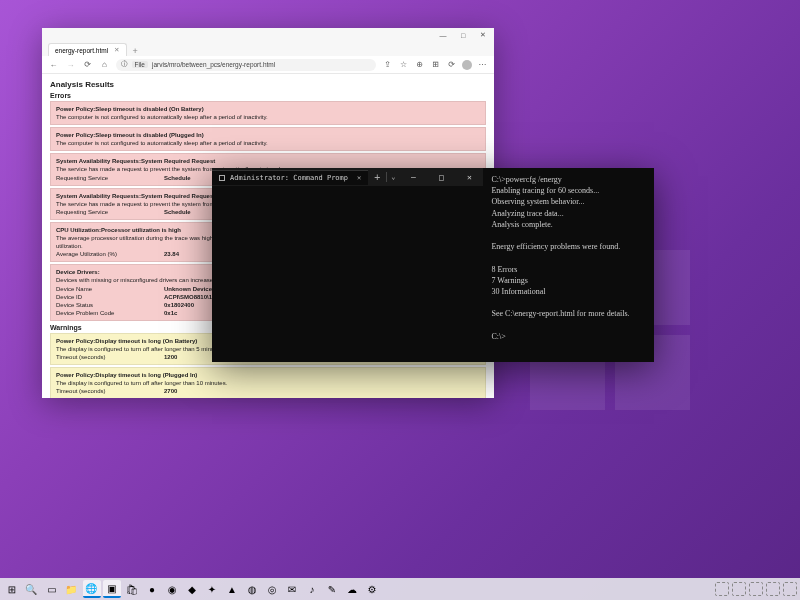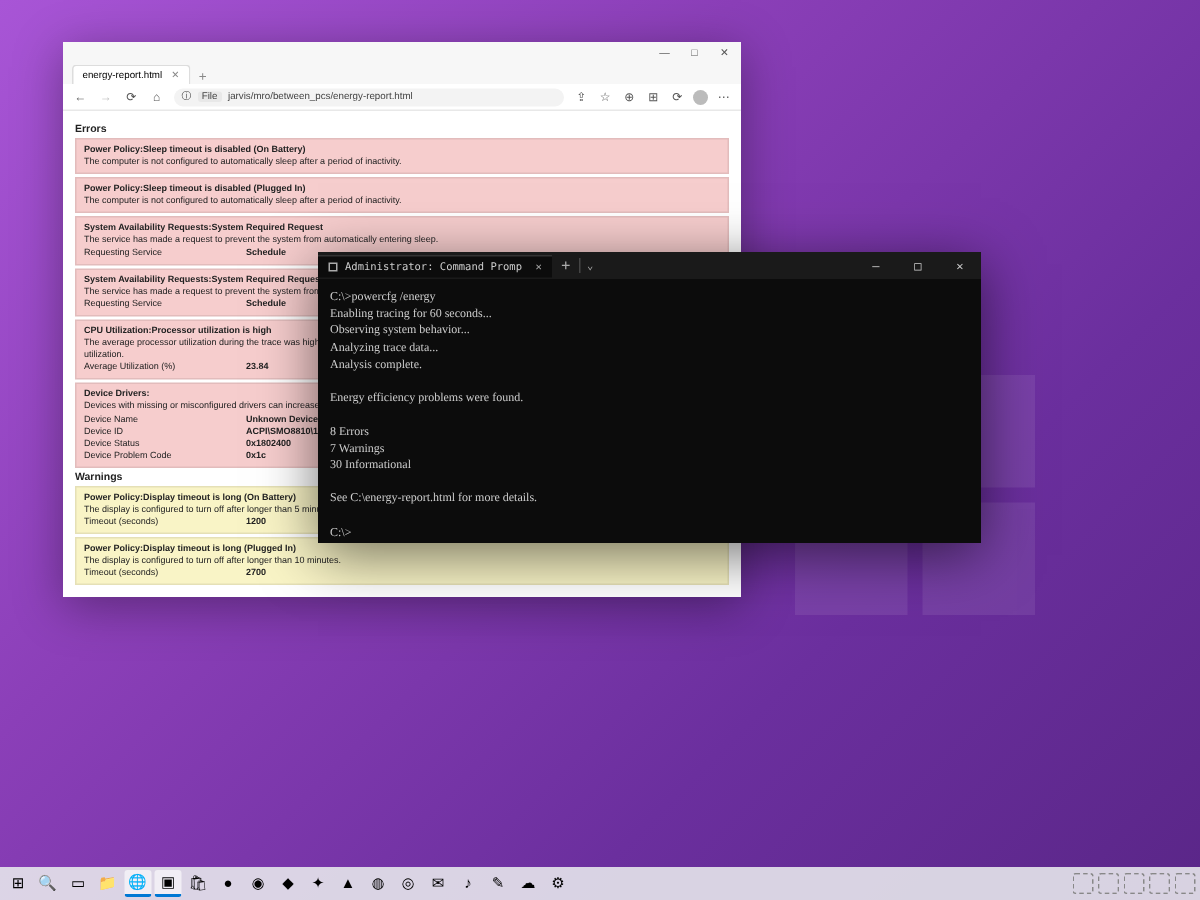--- a/index.html
+++ b/index.html
@@ -77,21 +77,21 @@
 .card .row { display: flex; gap: 8px; }
 .card .row .label { width: 100px; }
 .card .row .val { font-weight: bold; }
 
 
 .terminal {
   position: absolute; left: 212px; top: 168px;
   width: 442px; height: 194px;
   background: #0c0c0c; color: #ccc;
   box-shadow: 0 8px 36px rgba(0,0,0,0.55);
-  display: flex; flex-direction: column;
+  display: flex; flex-direction: row;
   font-family: Consolas, monospace; font-size: 8px;
 }
 .t-titlebar {
   height: 18px; background: #1a1a1a;
   display: flex; align-items: center;
 }
 .t-tab {
   display: flex; align-items: center; gap: 5px;
   background: #0c0c0c; padding: 3px 7px; font-size: 7px;
   border-top: 1px solid #333;
@@ -157,20 +157,21 @@
       <div class="iconbtn">⇪</div>
       <div class="iconbtn">☆</div>
       <div class="iconbtn">⊕</div>
       <div class="iconbtn">⊞</div>
       <div class="iconbtn">⟳</div>
       <div class="avatar"></div>
       <div class="iconbtn">⋯</div>
     </div>
   </div>
   <div class="br-content">
+    <h2>Analysis Results</h2>
     <h3>Errors</h3>
     <div id="errors">
         <div class="card err">
           <div class="title">Power Policy:Sleep timeout is disabled (On Battery)</div>
           <div>The computer is not configured to automatically sleep after a period of inactivity.</div>
         </div>
         <div class="card err">
           <div class="title">Power Policy:Sleep timeout is disabled (Plugged In)</div>
           <div>The computer is not configured to automatically sleep after a period of inactivity.</div>
         </div>

